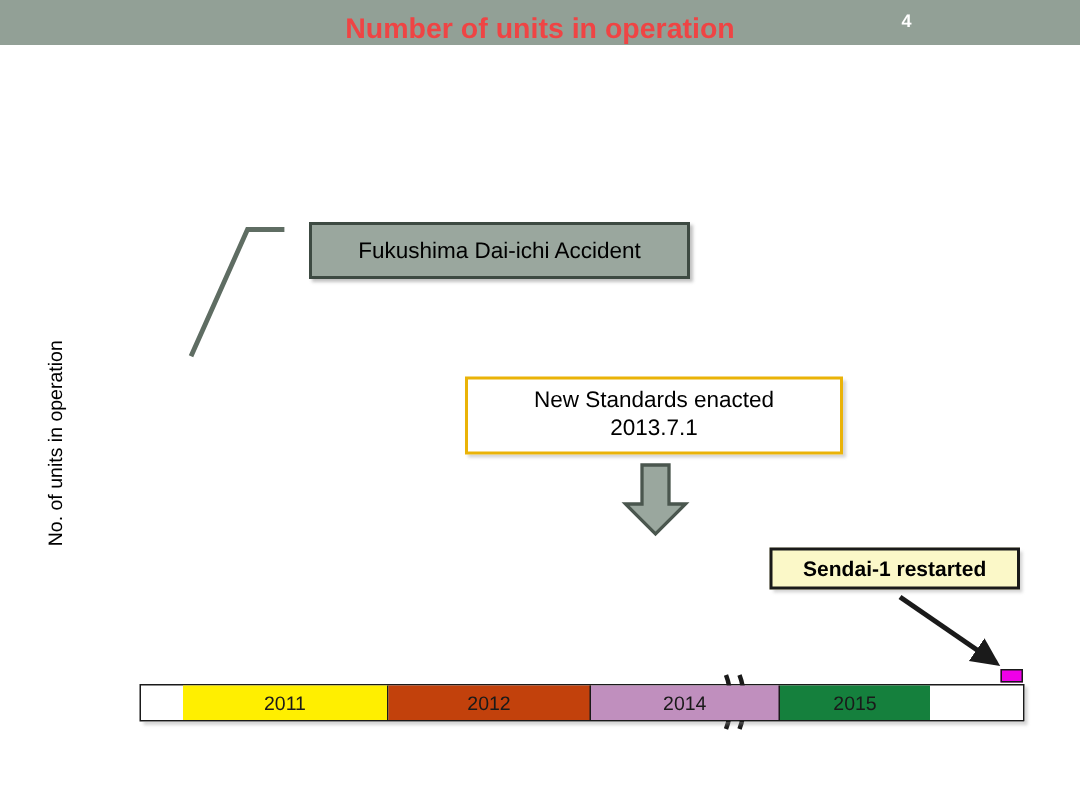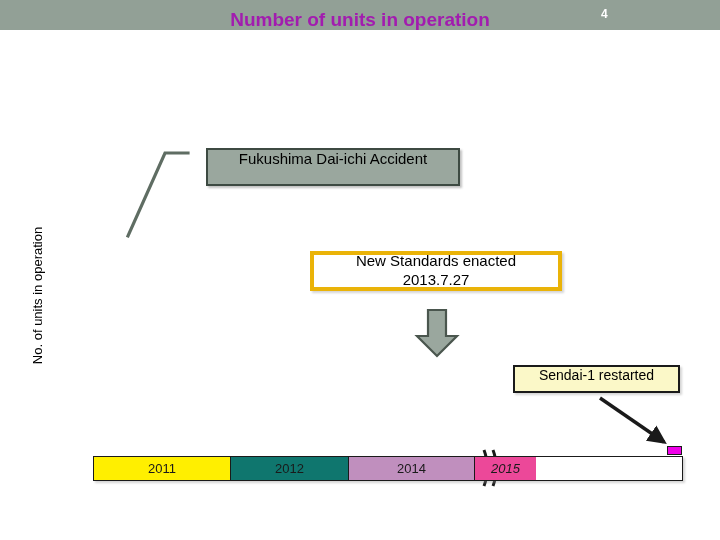--- a/index.html
+++ b/index.html
@@ -32,21 +32,21 @@
     background: #92a096;
   }
   .slide-title {
     position: absolute;
     left: 150px;
     top: 9px;
     width: 420px;
     text-align: center;
     font-size: 19px;
     font-weight: bold;
-    color: #a21caf;
+    color: #ef4444;
     letter-spacing: 0px;
     white-space: nowrap;
   }
   .slide-number {
     position: absolute;
     left: 601px;
     top: 7px;
     font-size: 12px;
     font-weight: bold;
     color: #ffffff;
@@ -64,43 +64,44 @@
     font-size: 13px;
     color: #000000;
     white-space: nowrap;
   }
 
   
   .box {
     position: absolute;
     box-sizing: border-box;
     display: flex;
+    align-items: center;
     justify-content: center;
     text-align: center;
     color: #000000;
   }
 
   .box-fukushima {
     left: 206px;
     top: 148px;
     width: 254px;
     height: 38px;
     background: #9aa79e;
     border: 2px solid #3d4a42;
     font-size: 15px;
     box-shadow: 2px 2px 2px rgba(120,120,120,0.45);
   }
 
   .box-standards {
     left: 310px;
     top: 251px;
     width: 252px;
-    height: 40px;
+    height: 52px;
     background: #ffffff;
-    border: 4px solid #eab308;
+    border: 2px solid #eab308;
     font-size: 15px;
     line-height: 1.25;
     flex-direction: column;
     box-shadow: 2px 2px 2px rgba(150,150,150,0.4);
   }
 
   .box-ohi {
     left: 298px;
     top: 385px;
     width: 160px;
@@ -113,21 +114,21 @@
   }
 
   .box-sendai {
     left: 513px;
     top: 365px;
     width: 167px;
     height: 28px;
     background: #fbf8c8;
     border: 2px solid #1a1a1a;
     font-size: 14px;
-    font-weight: normal;
+    font-weight: bold;
     box-shadow: 2px 2px 2px rgba(150,150,150,0.4);
   }
 
   
   .leader-line-fukushima {
     position: absolute;
     left: 118px;
     top: 142px;
     width: 80px;
     height: 104px;
@@ -170,20 +171,21 @@
   .timeline {
     position: absolute;
     left: 93px;
     top: 456px;
     width: 590px;
     height: 25px;
     display: flex;
     box-sizing: border-box;
     border: 1px solid #1a1a1a;
     box-shadow: 2px 2px 2px rgba(150,150,150,0.4);
+    padding-left: 28px;
   }
   .tl-seg {
     box-sizing: border-box;
     display: flex;
     align-items: center;
     justify-content: center;
     font-size: 13px;
     color: #1a1a1a;
     border-right: 1px solid #1a1a1a;
     position: relative;
@@ -216,21 +218,21 @@
   <svg class="leader-line-fukushima" viewBox="0 0 80 104" xmlns="http://www.w3.org/2000/svg">
     <polyline points="10,94 47,11 70,11" fill="none" stroke="#5f6d63" stroke-width="3.2" stroke-linecap="square" stroke-linejoin="miter"></polyline>
   </svg>
 
   <div class="box box-fukushima">
     <span>Fukushima Dai-ichi Accident</span>
   </div>
 
   <div class="box box-standards">
     <span>New Standards enacted</span>
-    <span>2013.7.27</span>
+    <span>2013.7.1</span>
   </div>
 
   <svg class="down-arrow" viewBox="0 0 50 50" xmlns="http://www.w3.org/2000/svg">
     <polygon points="16,2 34,2 34,28 45,28 25,48 5,28 16,28" fill="#9aa79e" stroke="#4a564e" stroke-width="2.2" stroke-linejoin="miter"></polygon>
   </svg>
 
 
   <div class="box box-sendai">
     <span>Sendai-1 restarted</span>
   </div>
@@ -248,24 +250,24 @@
 
   <svg class="axis-break" viewBox="0 0 24 40" xmlns="http://www.w3.org/2000/svg">
     <path d="M5,2 C9,12 9,28 5,38" fill="none" stroke="#1a1a1a" stroke-width="3"></path>
     <path d="M14,2 C18,12 18,28 14,38" fill="none" stroke="#1a1a1a" stroke-width="3"></path>
   </svg>
 
   <div class="timeline">
     <div class="tl-seg" style="width:137px;background:#ffef00;">
       <span>2011</span>
     </div>
-    <div class="tl-seg" style="width:118px;background:#0f766e;">
+    <div class="tl-seg" style="width:135px;background:#c2410c;">
       <span>2012</span>
     </div>
     <div class="tl-seg" style="width:126px;background:#c08fbe;">
       <span>2014</span>
     </div>
-    <div class="tl-seg" style="width:61px;background:#ec4899;font-style:italic;">
+    <div class="tl-seg" style="width:100px;background:#15803d;">
       <span>2015</span>
     </div>
   </div>
 
 </div>
 
 </body></html>

